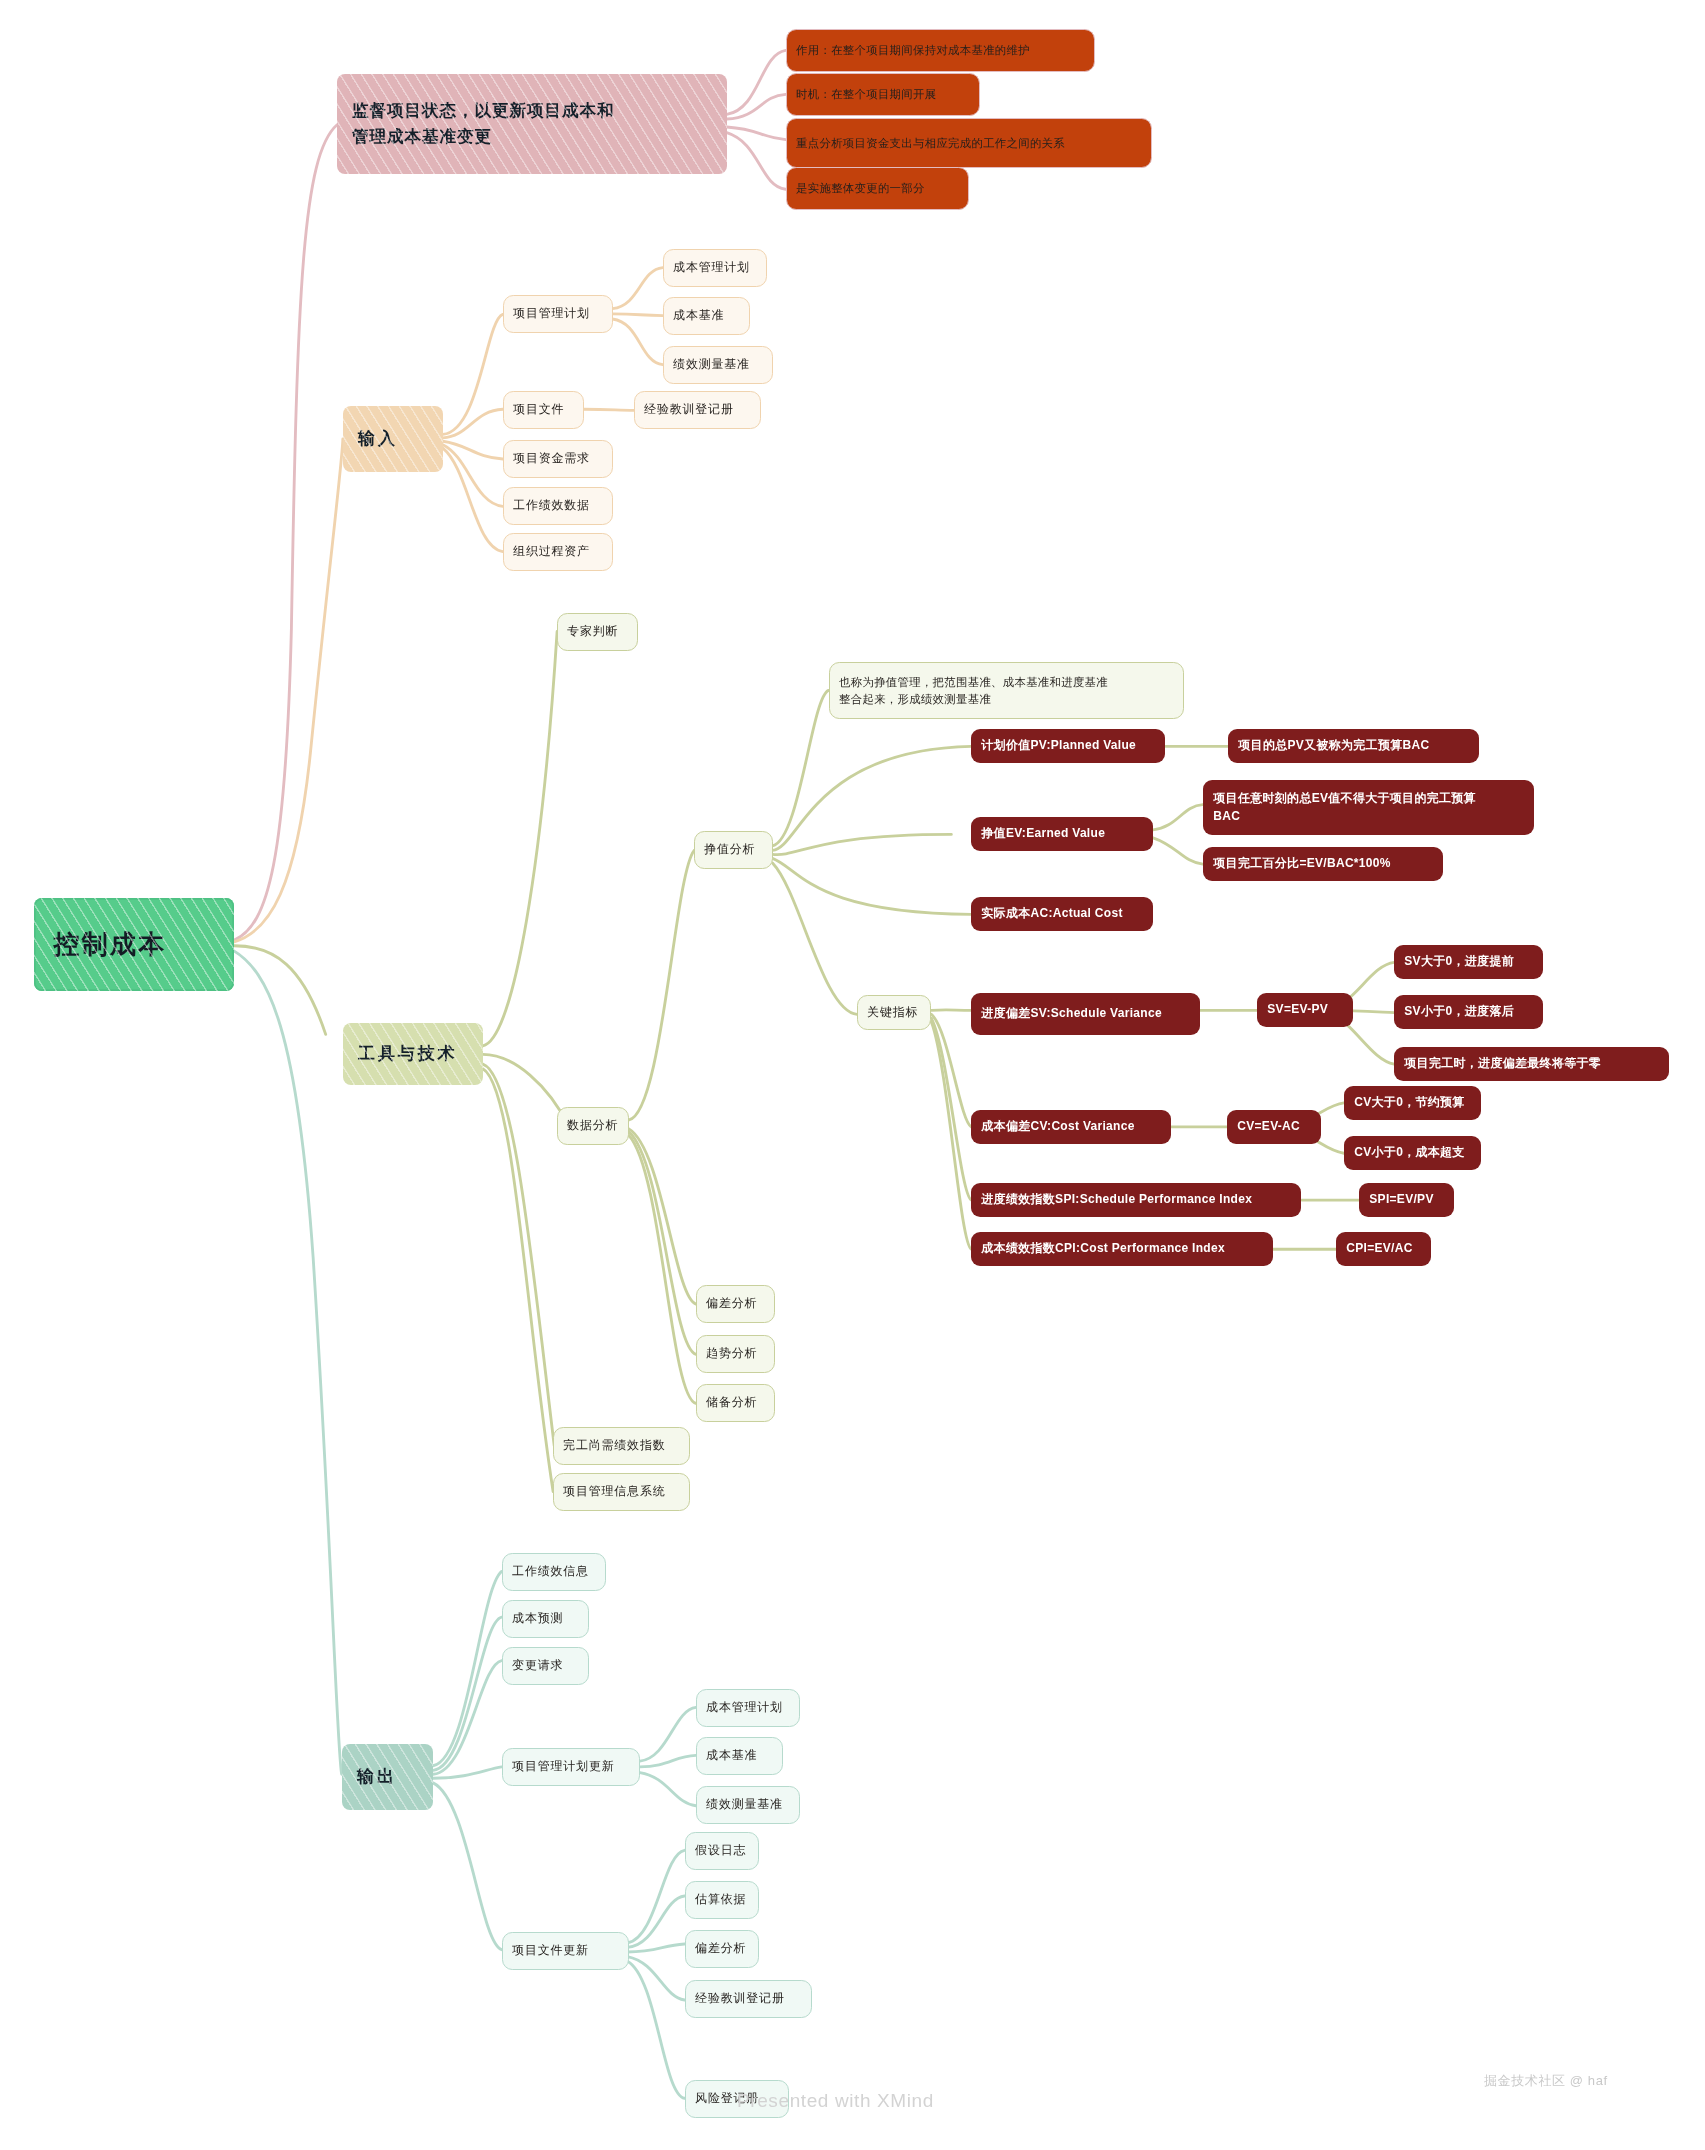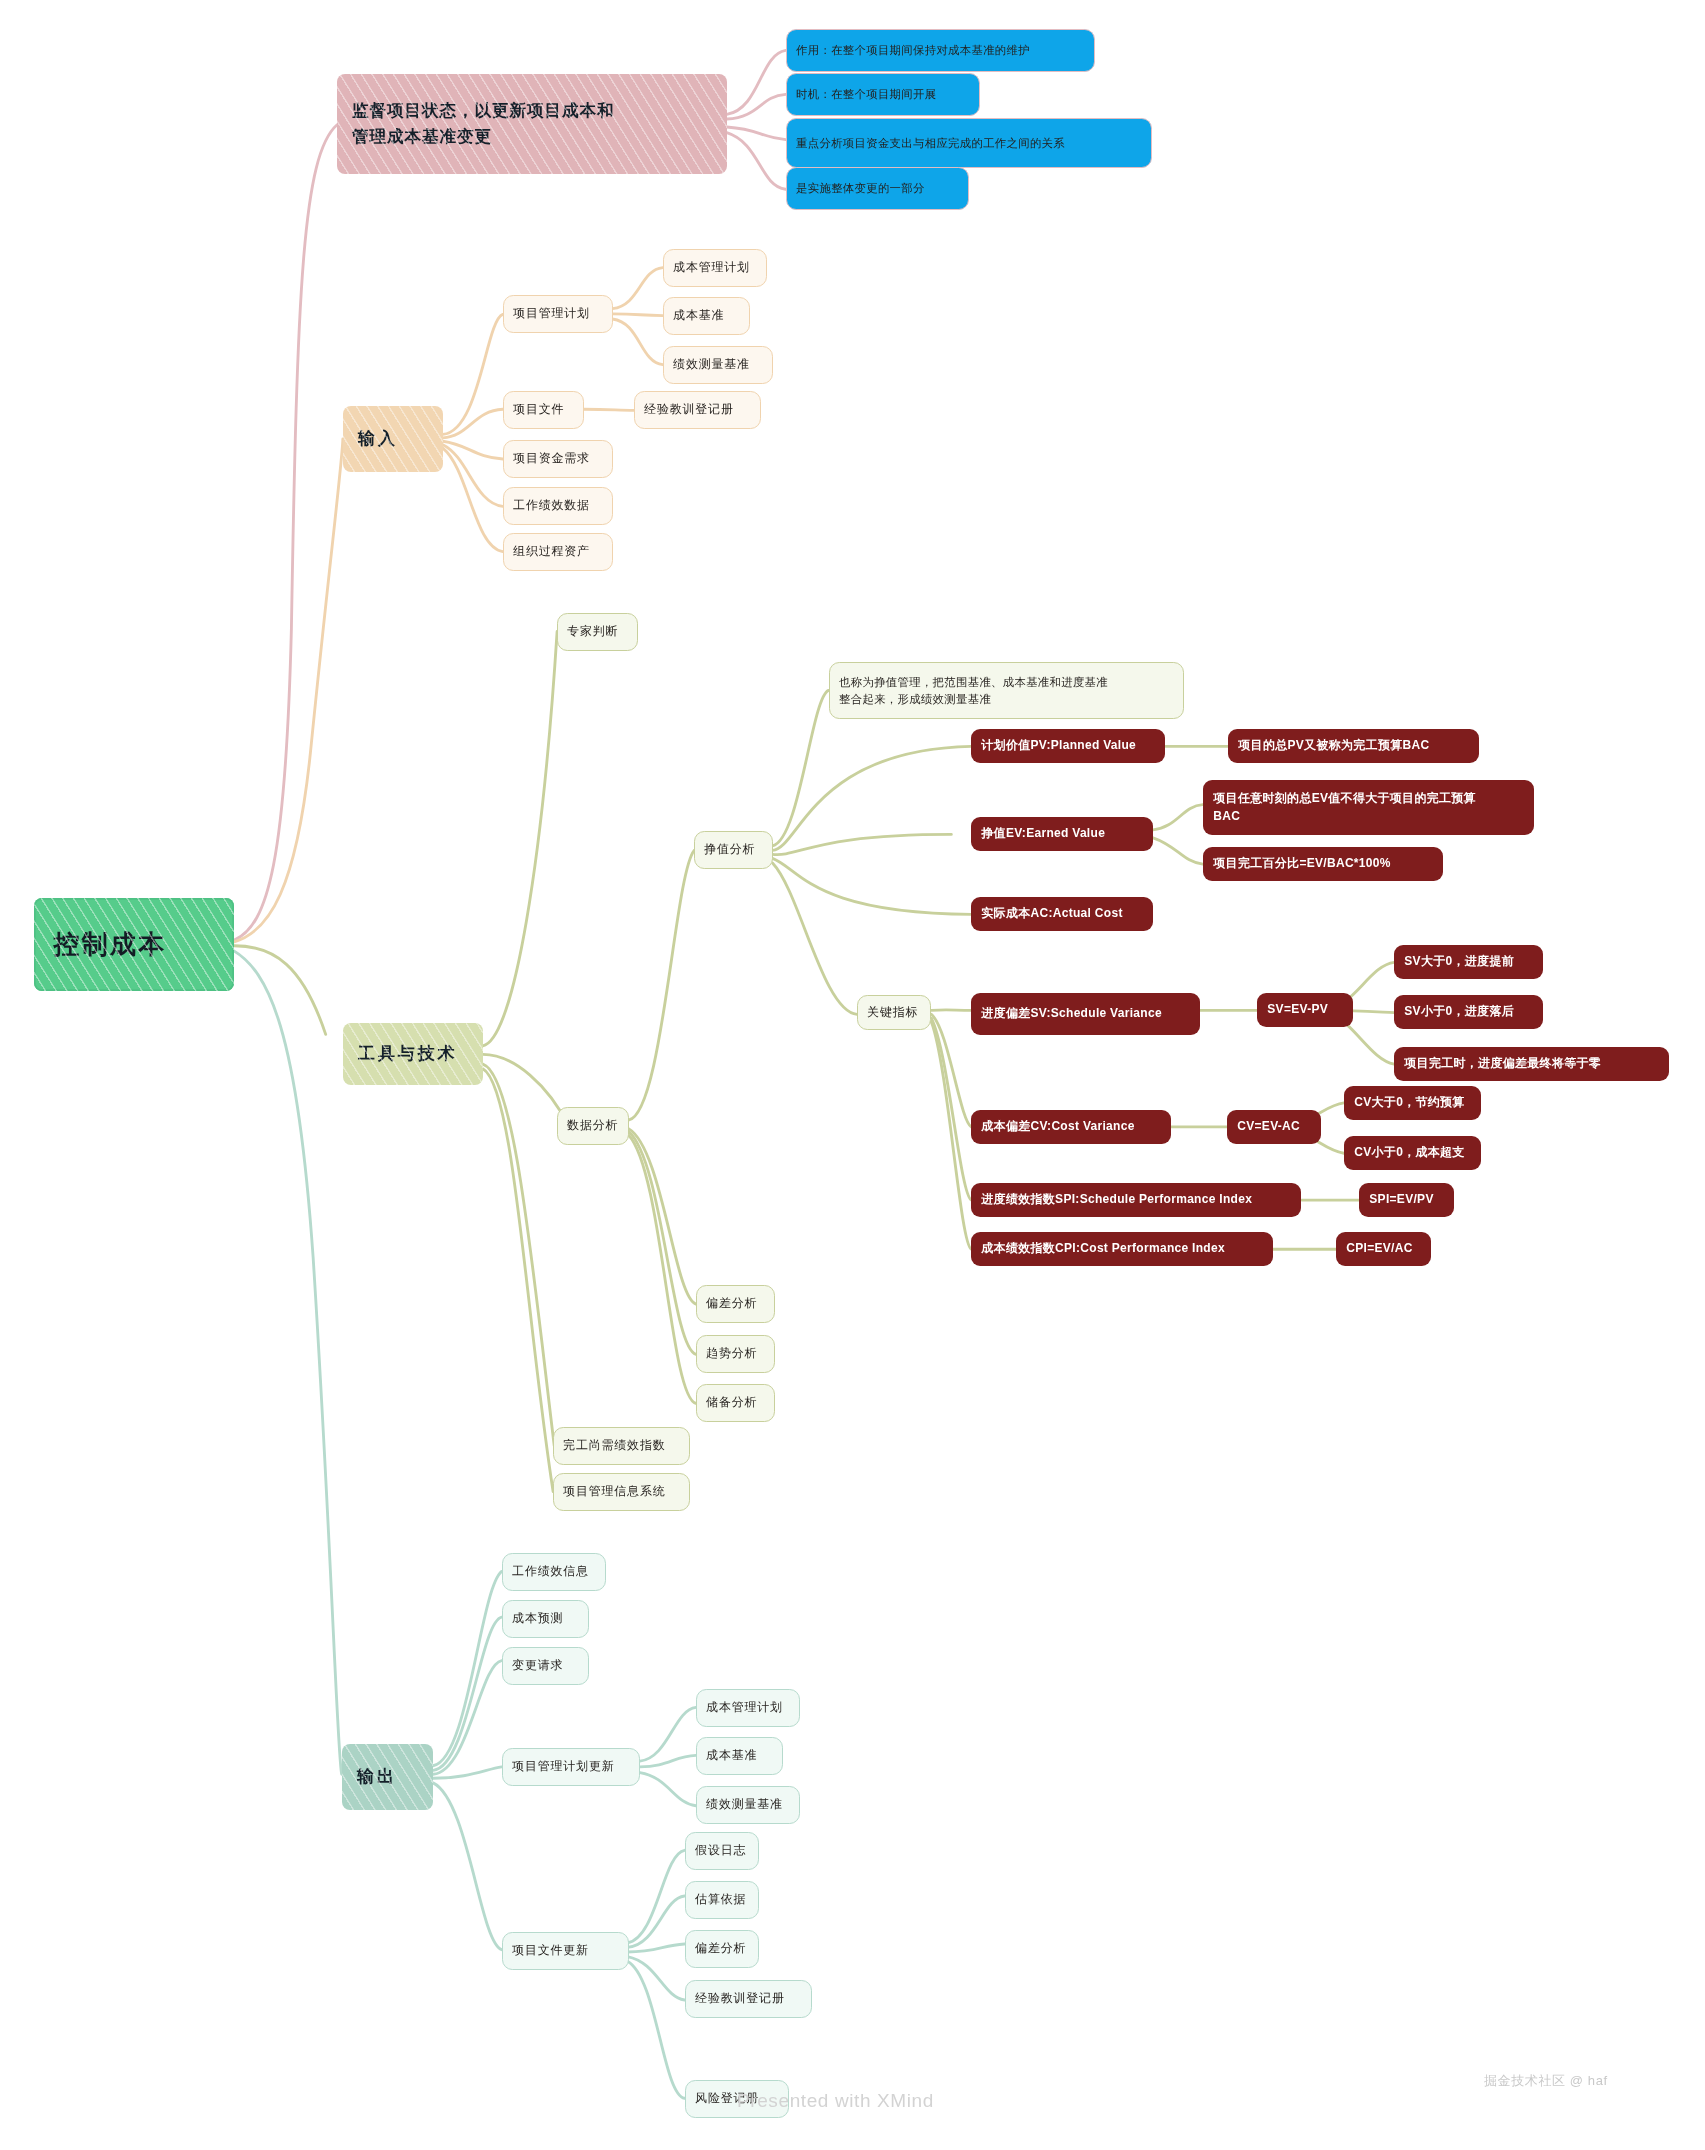--- a/index.html
+++ b/index.html
@@ -47,21 +47,21 @@
     color:#14202a;padding:0 15px;
   }
   .main.m-pink{background:#e0b4b8;}
   .main.m-peach{background:#f2d6b2;}
   .main.m-green{background:#d6dfaf;}
   .main.m-teal{background:#abd3c5;}
   .main.big{font-size:16.6px;font-weight:700;letter-spacing:0.9px;line-height:1.55;padding:10.3px 15px;align-items:center;}
 
   
   .out{border-width:1.7px;border-style:solid;font-size:11.4px;color:#231f1c;padding:5.1px 9.1px;}
-  .out.pink {border-color:#e3bcc1;background:#0ea5e9;}
+  .out.pink {border-color:#e3bcc1;background:#c2410c;}
   .out.peach{border-color:#f0d3ae;background:#fdf7ef;}
   .out.green{border-color:#c8d09c;background:#f5f8ec;}
   .out.teal {border-color:#b6dacd;background:#f0f9f5;}
   .out.lead{font-size:12px;letter-spacing:0.8px;}
 
   
   .orange{
     background:#7f1d1d;color:#ffffff;border:none;border-radius:9.1px;
     font-size:12px;font-weight:600;padding:6.3px 10.3px;letter-spacing:0.3px;
   }

